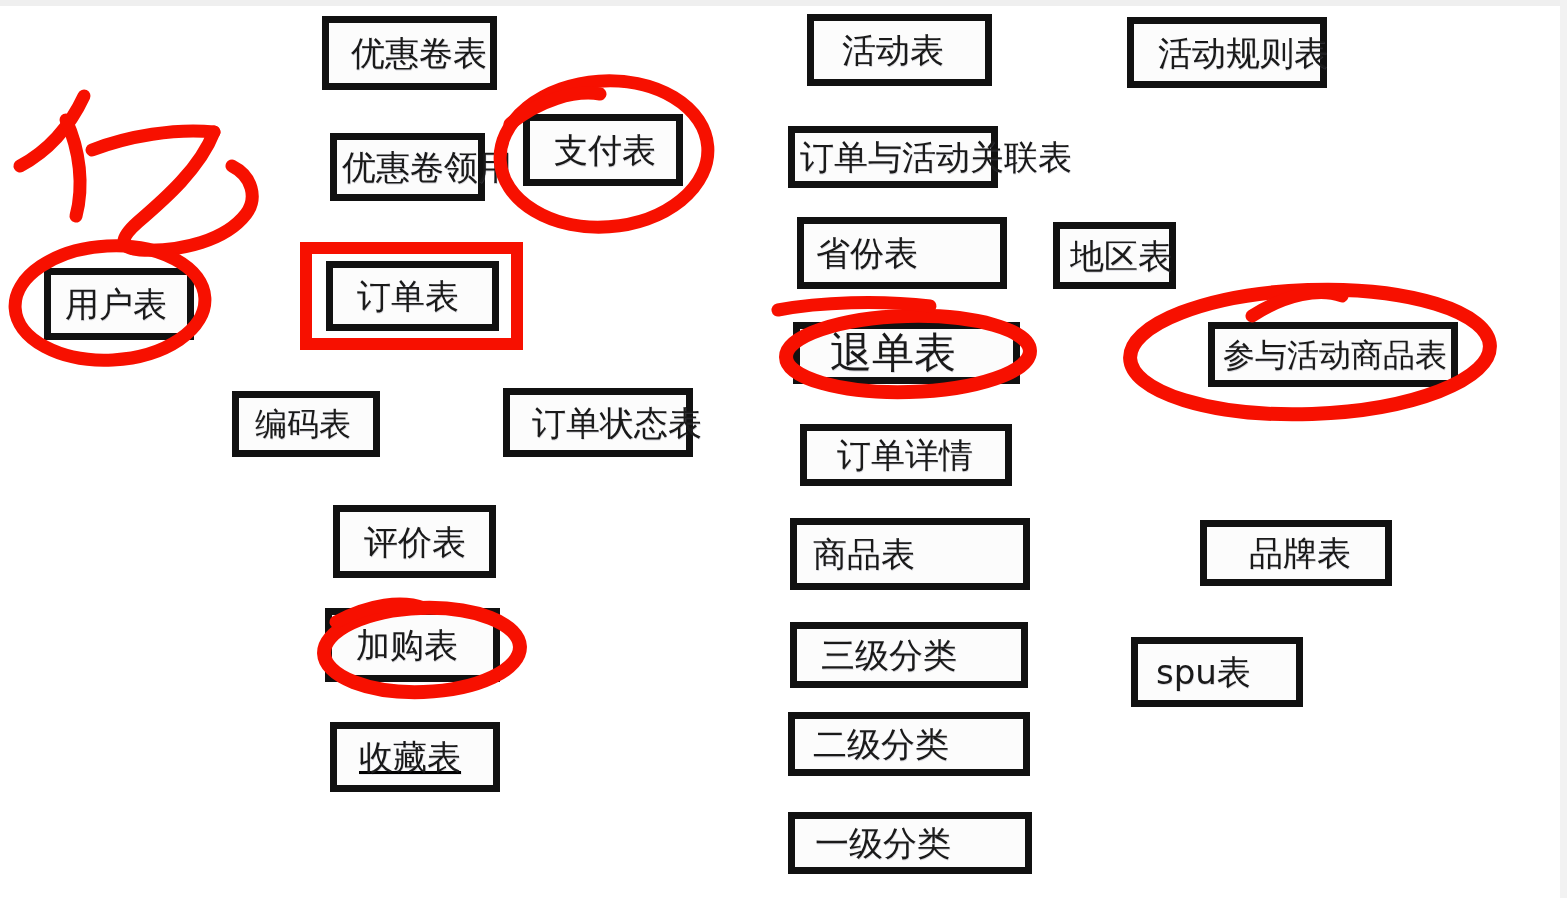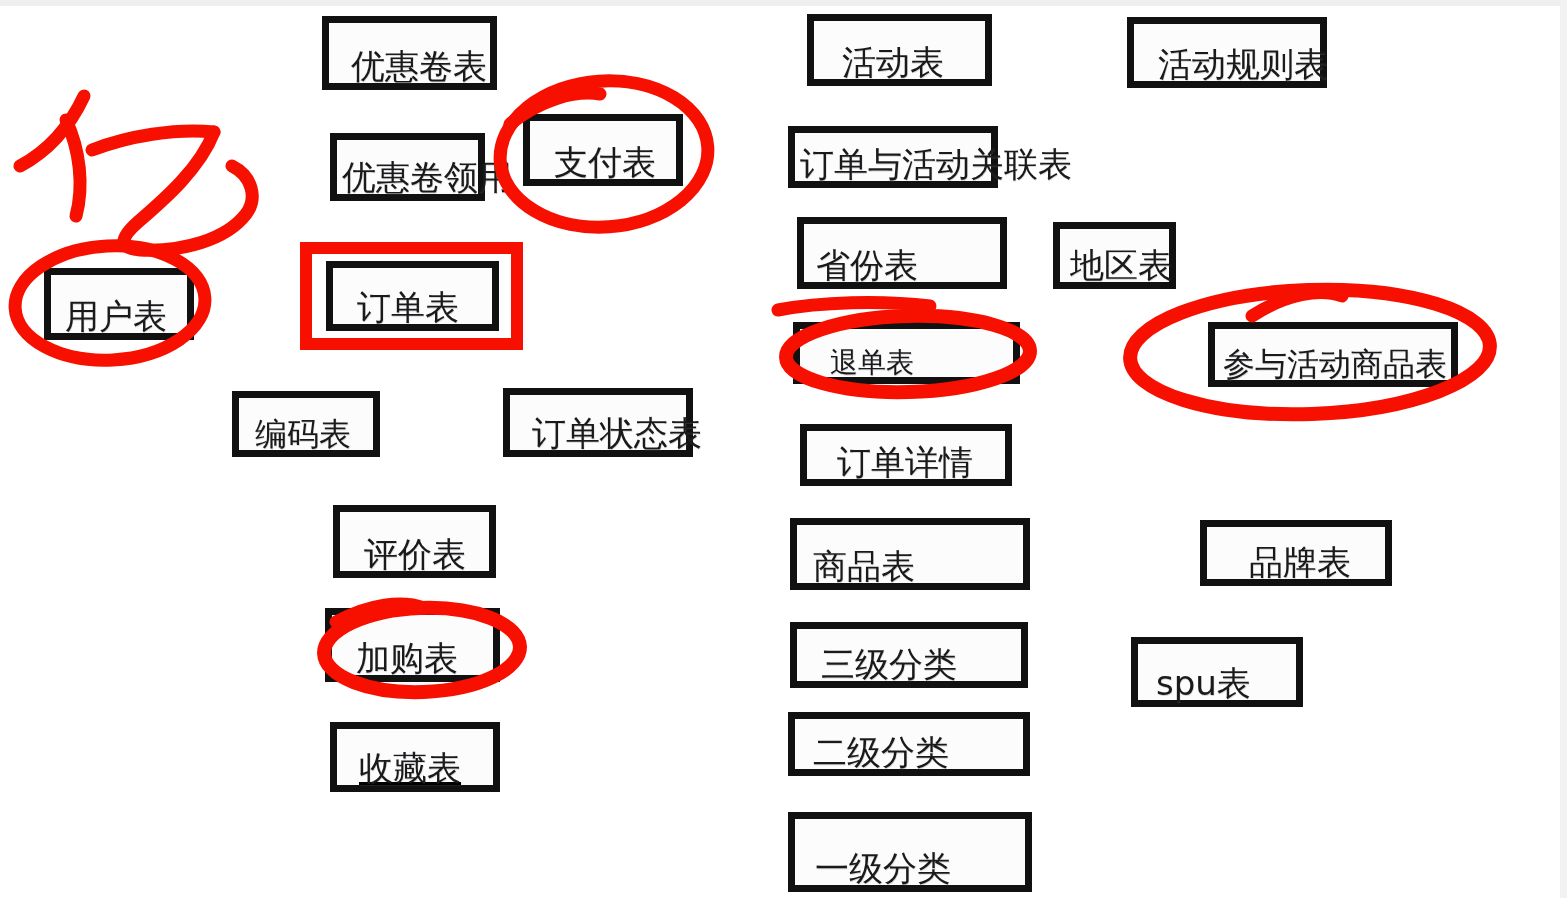--- a/index.html
+++ b/index.html
@@ -33,21 +33,21 @@
     background: #f2f2f2;
     pointer-events: none;
   }
 
   .table-box {
     position: absolute;
     box-sizing: border-box;
     background: #fcfcfc;
     border: 7px solid #111111;
     display: flex;
-    align-items: flex-end;
+    align-items: center;
     z-index: 4;
   }
   .table-box .label {
     white-space: nowrap;
     color: #1a1a1a;
     font-family: "DejaVu Sans", "Liberation Sans", sans-serif;
     font-weight: 400;
     line-height: 1;
     text-shadow: 0.5px 0.5px 0 rgba(120,120,140,0.28);
   }
@@ -149,38 +149,38 @@
       <div class="table-box" style="left: 788px; top: 126px; width: 210px; height: 62px;">
         <span class="label" style="font-size: 34px; margin-left: 5px;">订单与活动关联表</span>
       </div>
       <div class="table-box" style="left: 797px; top: 217px; width: 210px; height: 72px;">
         <span class="label" style="font-size: 34px; margin-left: 12px;">省份表</span>
       </div>
       <div class="table-box" style="left: 1053px; top: 222px; width: 123px; height: 67px;">
         <span class="label" style="font-size: 34px; margin-left: 10px;">地区表</span>
       </div>
       <div class="table-box" style="left: 793px; top: 322px; width: 227px; height: 62px;">
-        <span class="label" style="font-size: 28px; margin-left: 30px;">退单表</span>
+        <span class="label" style="font-size: 42px; margin-left: 30px;">退单表</span>
       </div>
       <div class="table-box" style="left: 1208px; top: 322px; width: 250px; height: 65px;">
         <span class="label" style="font-size: 32px; margin-left: 8px;">参与活动商品表</span>
       </div>
       <div class="table-box" style="left: 800px; top: 424px; width: 212px; height: 62px;">
         <span class="label" style="font-size: 34px; margin-left: 30px;">订单详情</span>
       </div>
       <div class="table-box" style="left: 790px; top: 518px; width: 240px; height: 72px;">
         <span class="label" style="font-size: 34px; margin-left: 16px;">商品表</span>
       </div>
       <div class="table-box" style="left: 790px; top: 622px; width: 238px; height: 66px;">
         <span class="label" style="font-size: 34px; margin-left: 24px;">三级分类</span>
       </div>
       <div class="table-box" style="left: 788px; top: 712px; width: 242px; height: 64px;">
         <span class="label" style="font-size: 34px; margin-left: 18px;">二级分类</span>
       </div>
-      <div class="table-box" style="left: 788px; top: 812px; width: 244px; height: 80px;">
+      <div class="table-box" style="left: 788px; top: 812px; width: 244px; height: 62px;">
         <span class="label" style="font-size: 34px; margin-left: 20px;">一级分类</span>
       </div>
       <div class="table-box" style="left: 1200px; top: 520px; width: 192px; height: 66px;">
         <span class="label" style="font-size: 34px; margin-left: 42px;">品牌表</span>
       </div>
       <div class="table-box" style="left: 1131px; top: 637px; width: 172px; height: 70px;">
         <span class="label" style="font-size: 34px; margin-left: 18px;">spu表</span>
       </div>
     </div>
 

